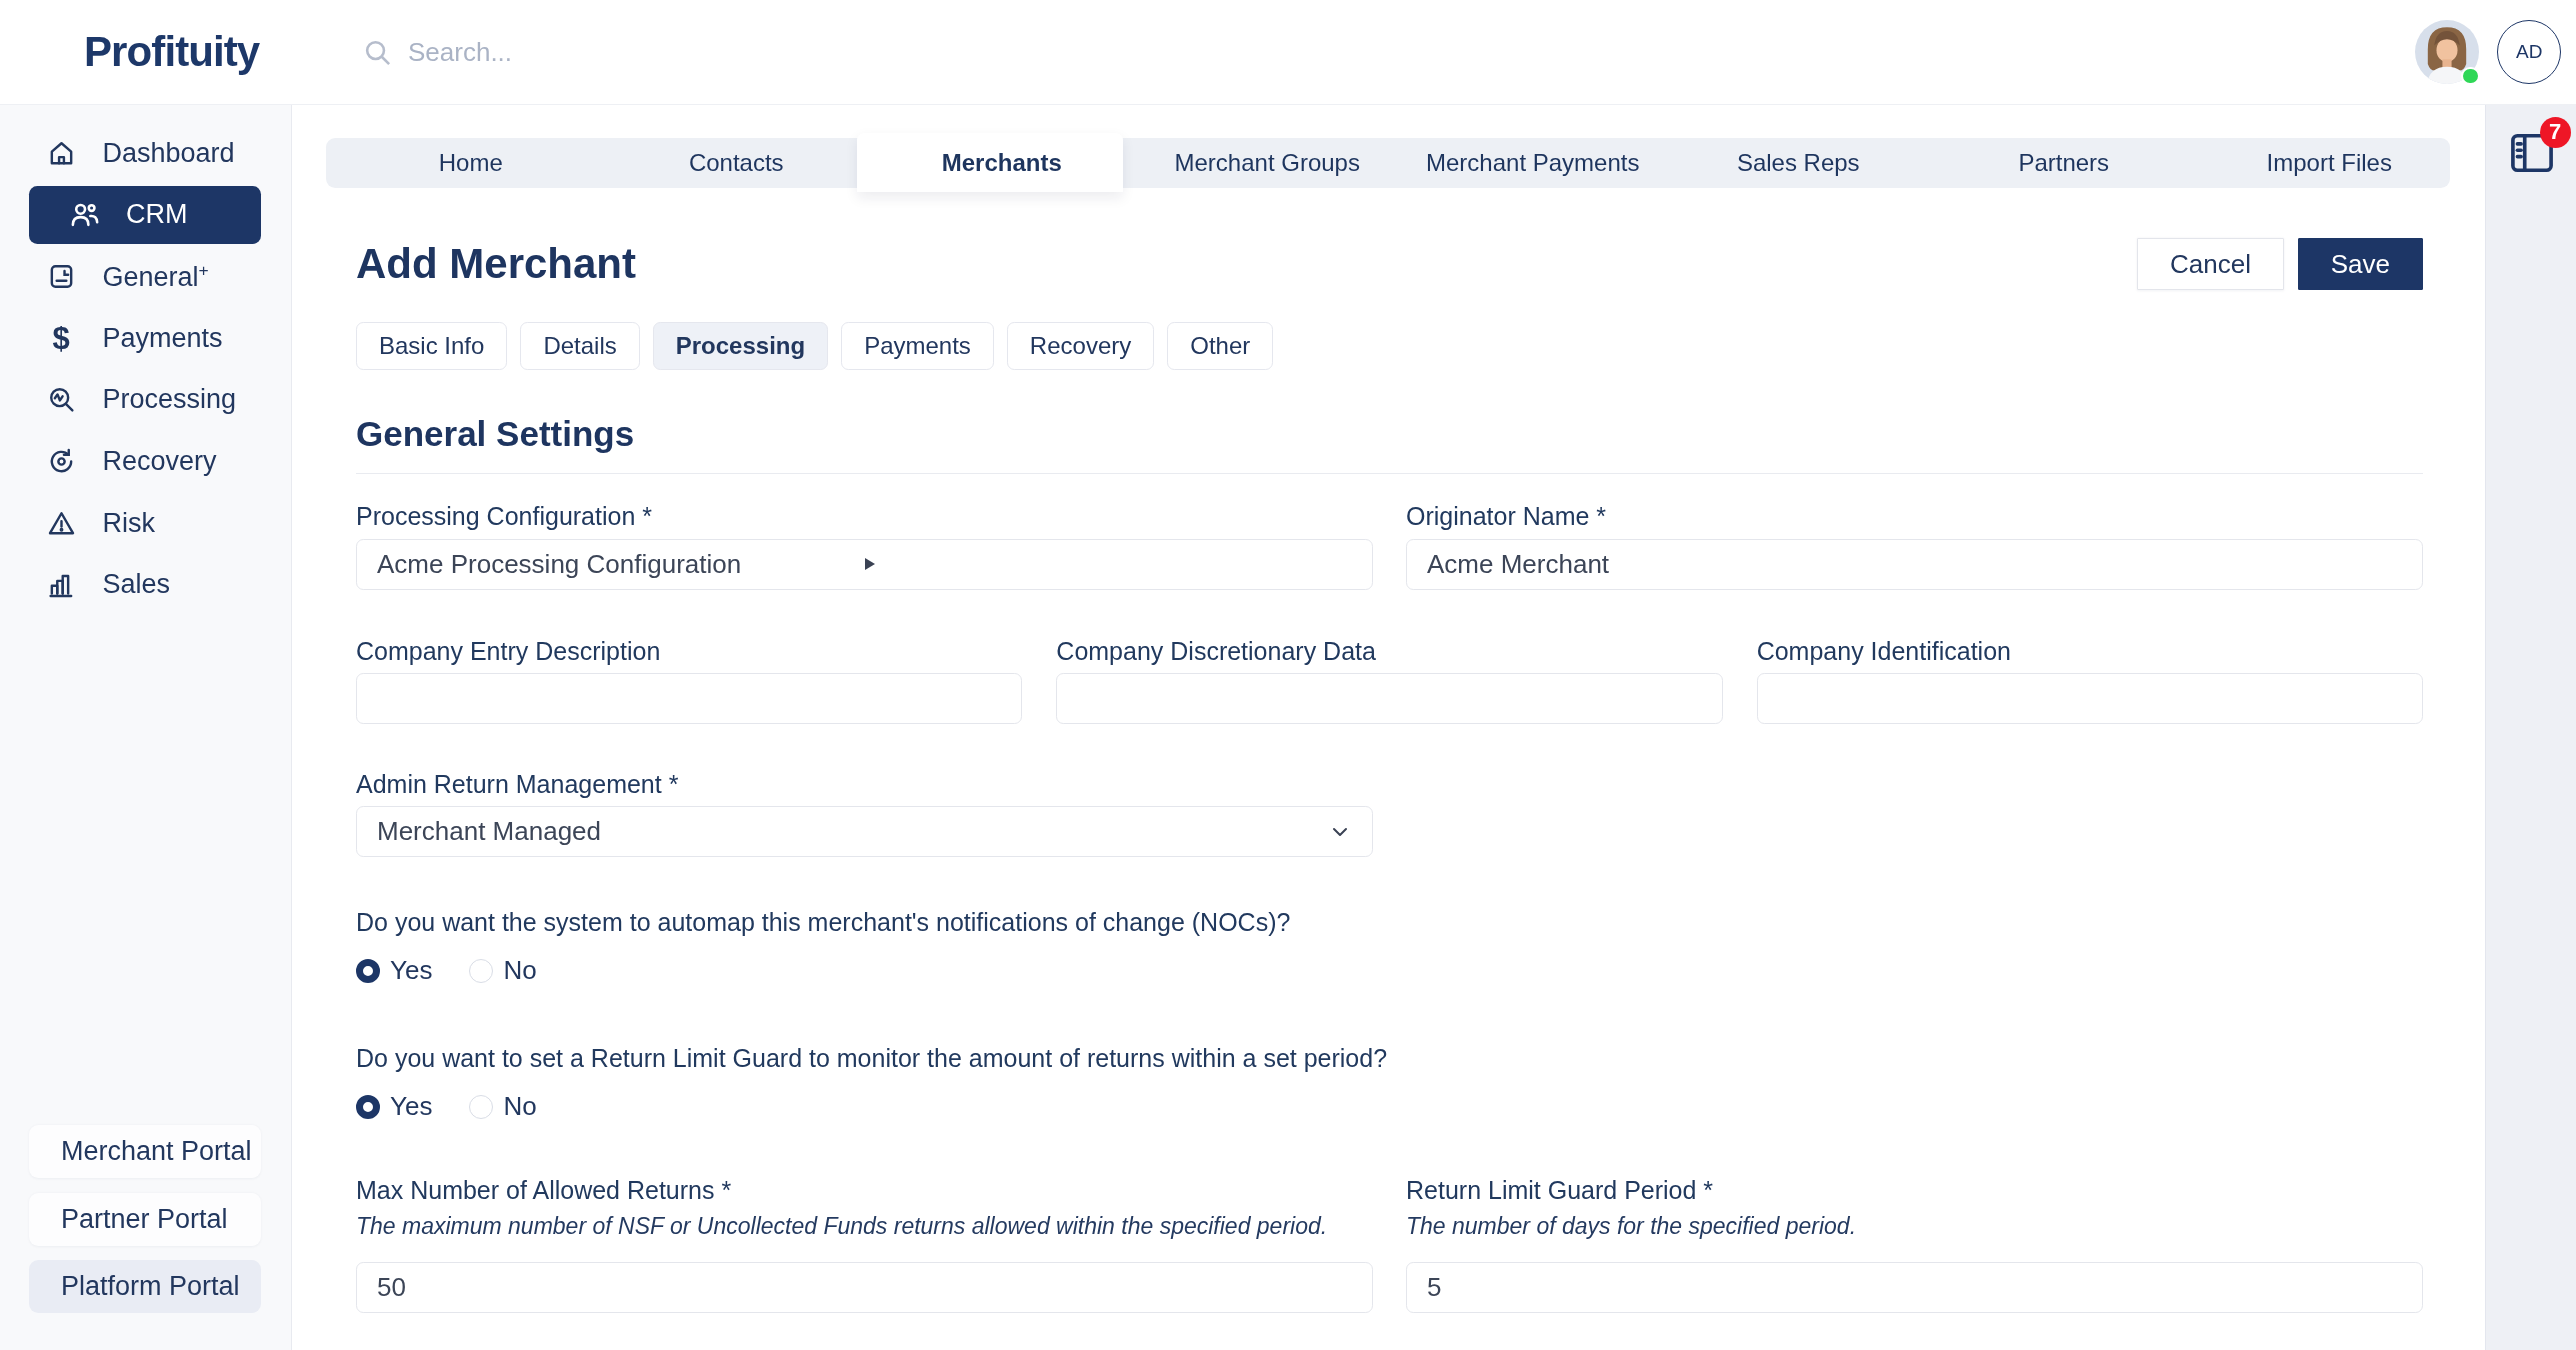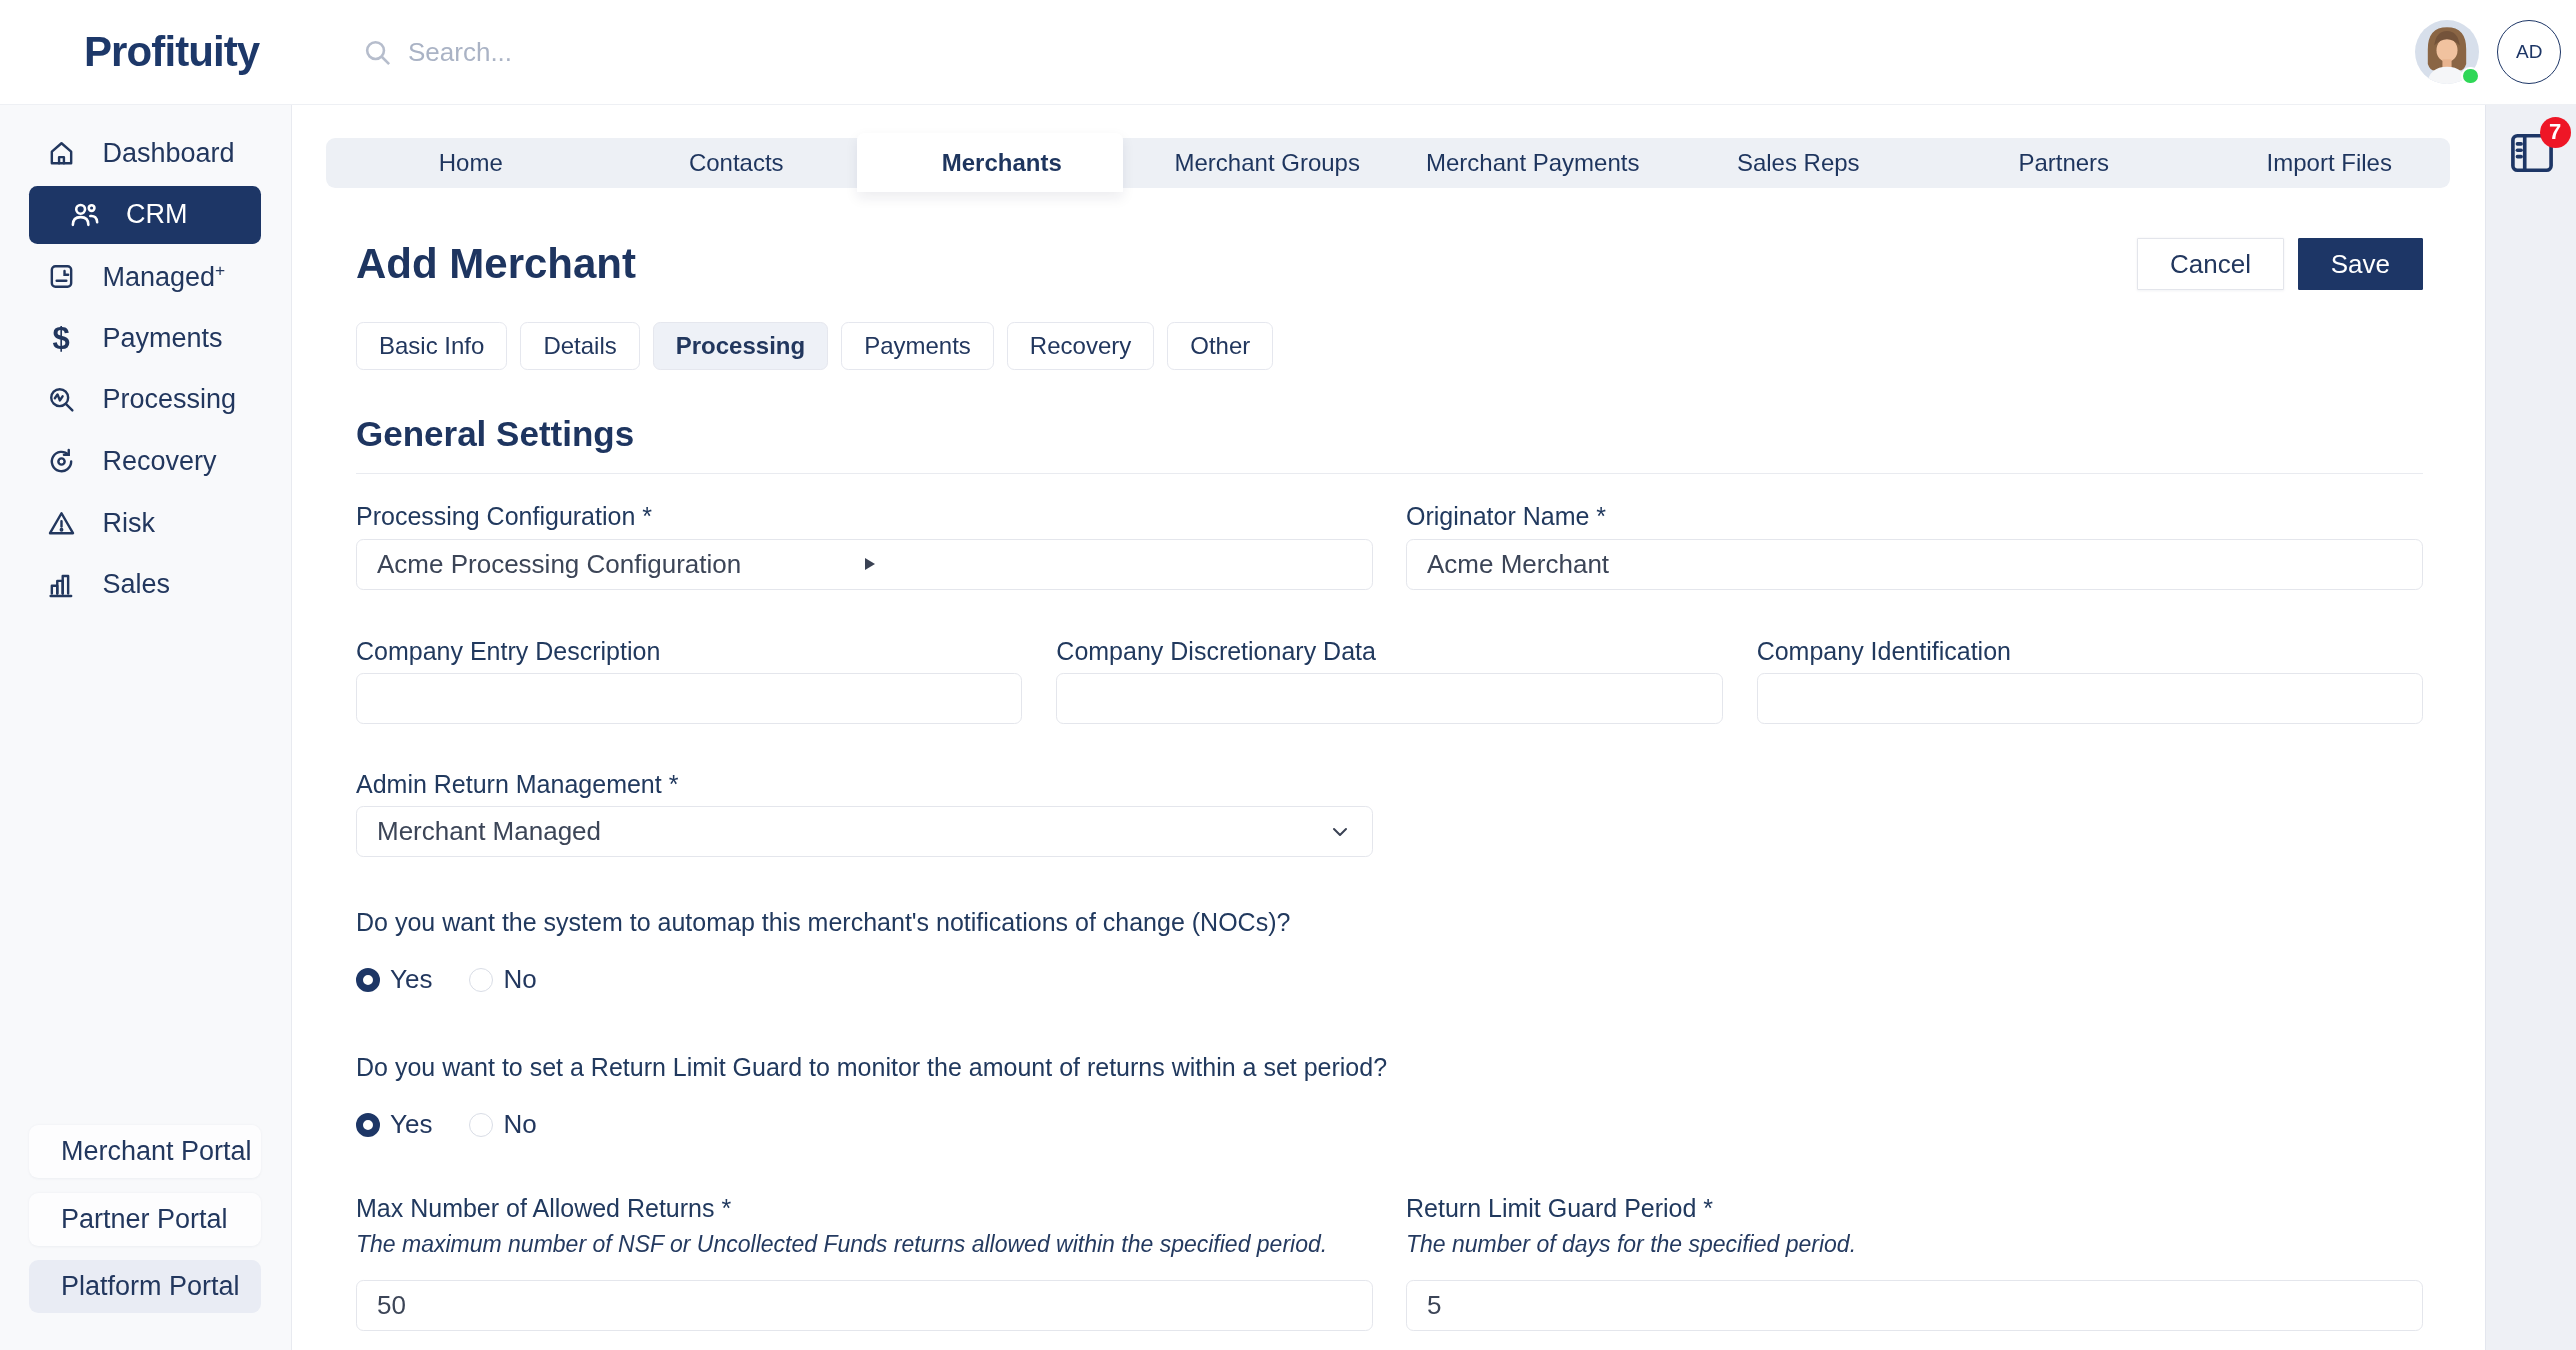--- a/index.html
+++ b/index.html
@@ -75,21 +75,21 @@
   .field .helper { font-size:23px; font-style:italic; color:#243a60; line-height:27.5px; margin-bottom:22px; }
   .input, input.input-el { width:100%; height:51px; border:0.9px solid #e4e6ec; border-radius:7.3px; background:#fff;
     font-size:26px; color:#3c4557; padding:0 20px; display:flex; align-items:center; position:relative;
     font-family:inherit; outline:none; }
   .input span { flex:1; }
   .caret-right { width:0; height:0; border-left:10px solid #3a4254; border-top:6.4px solid transparent;
     border-bottom:6.4px solid transparent; margin-left:11px; }
   .half { width:calc(50% - 16.5px); }
 
   .question { font-size:25px; color:#21395e; line-height:29px; }
-  .radio-row { margin-top:27px; display:flex; align-items:flex-start; gap:37px; }
+  .radio-row { margin-top:18px; display:flex; align-items:flex-start; gap:37px; }
   .radio-opt { display:flex; align-items:center; gap:10px; cursor:pointer; }
   .radio { width:24px; height:24px; border-radius:50%; background:#fff; }
   .radio.checked { border:7.3px solid #1d3666; }
   .radio.unchecked { border:1.8px solid #d9dde6; }
   .radio-label { font-size:26px; color:#22375e; }
 
   
   .rightpanel { width:91px; background:#eef0f5; border-left:0.9px solid #e3e6ee; flex:0 0 auto; }
   .panel-btn { position:relative; width:44px; height:40px; margin:27.5px 0 0 24px; cursor:pointer; }
   .badge { position:absolute; top:-15.6px; right:-16.5px; min-width:31px; height:31px; border-radius:15.6px;
@@ -157,21 +157,21 @@
         <span class="nav-label">CRM</span>
       </div>
       <div class="nav-item">
         <span class="nav-icon">
           <svg width="29" height="29" viewBox="0 0 24 24" fill="none" stroke="#22375e" stroke-width="2" stroke-linecap="round">
               <rect x="4" y="3.5" width="16" height="17" rx="3"></rect>
               <path d="M8 15.5 h8"></path>
               <path d="M14.5 7.5 v3 h3"></path>
             </svg>
         </span>
-        <span class="nav-label"><span>Managed</span><sup>+</sup></span>
+        <span class="nav-label"><span>General</span><sup>+</sup></span>
       </div>
       <div class="nav-item">
         <span class="nav-icon">
             <span class="dollar-glyph">$</span>
           </span>
         <span class="nav-label">Payments</span>
       </div>
       <div class="nav-item">
         <span class="nav-icon">
           <svg width="29" height="29" viewBox="0 0 24 24" fill="none" stroke="#22375e" stroke-width="2" stroke-linecap="round" stroke-linejoin="round">

